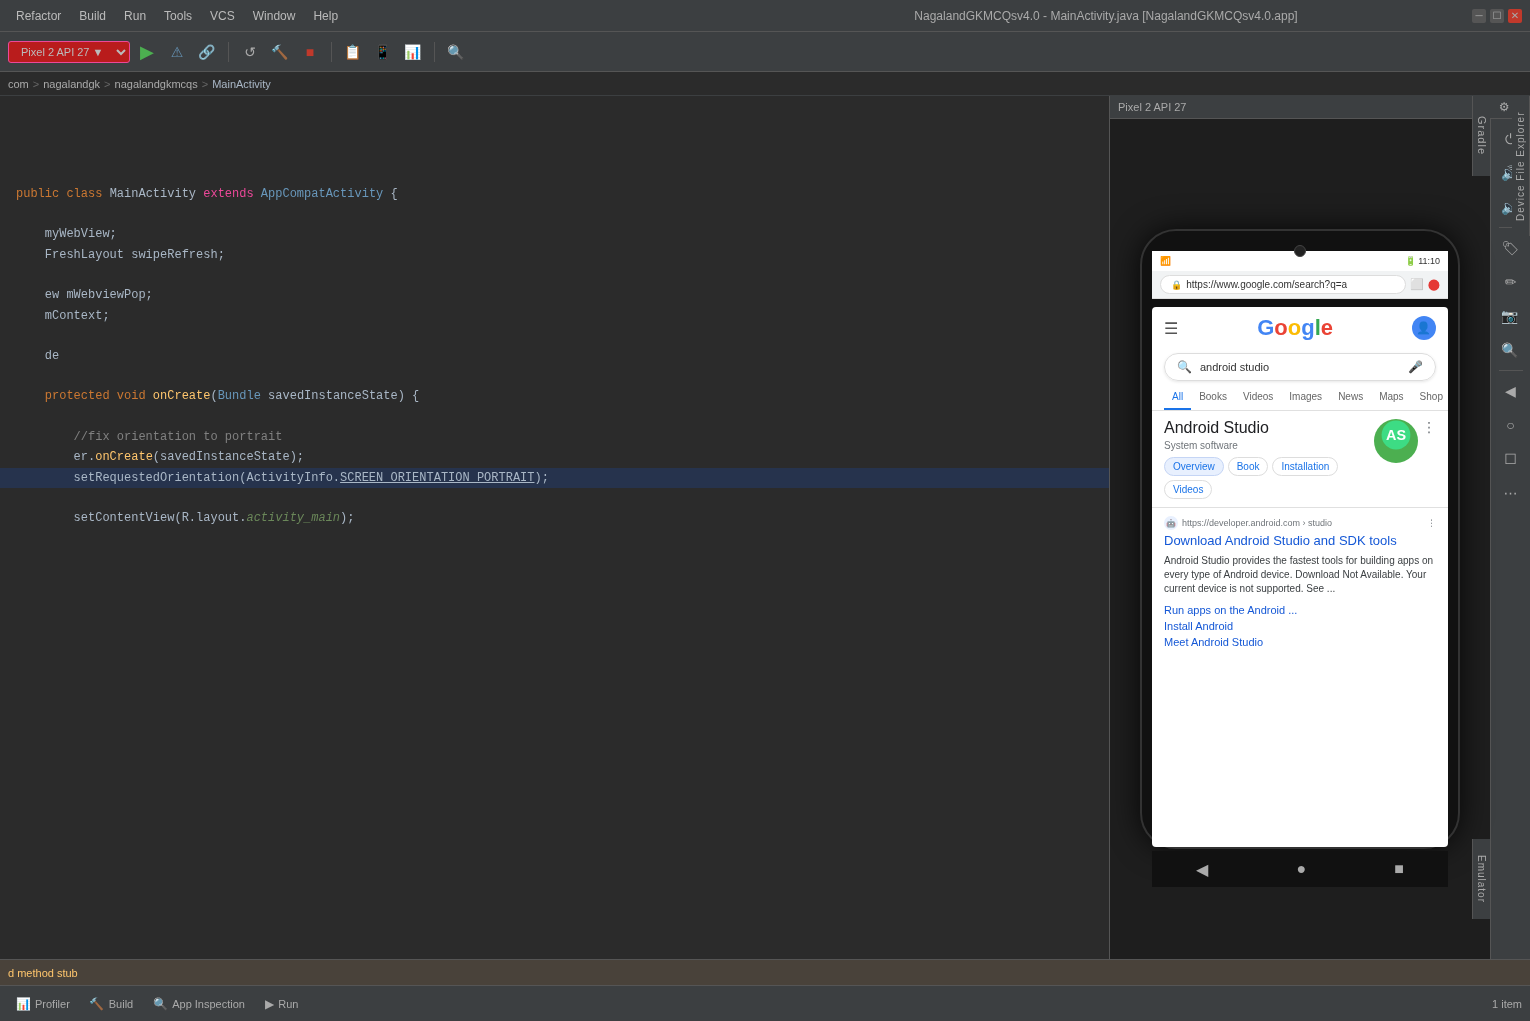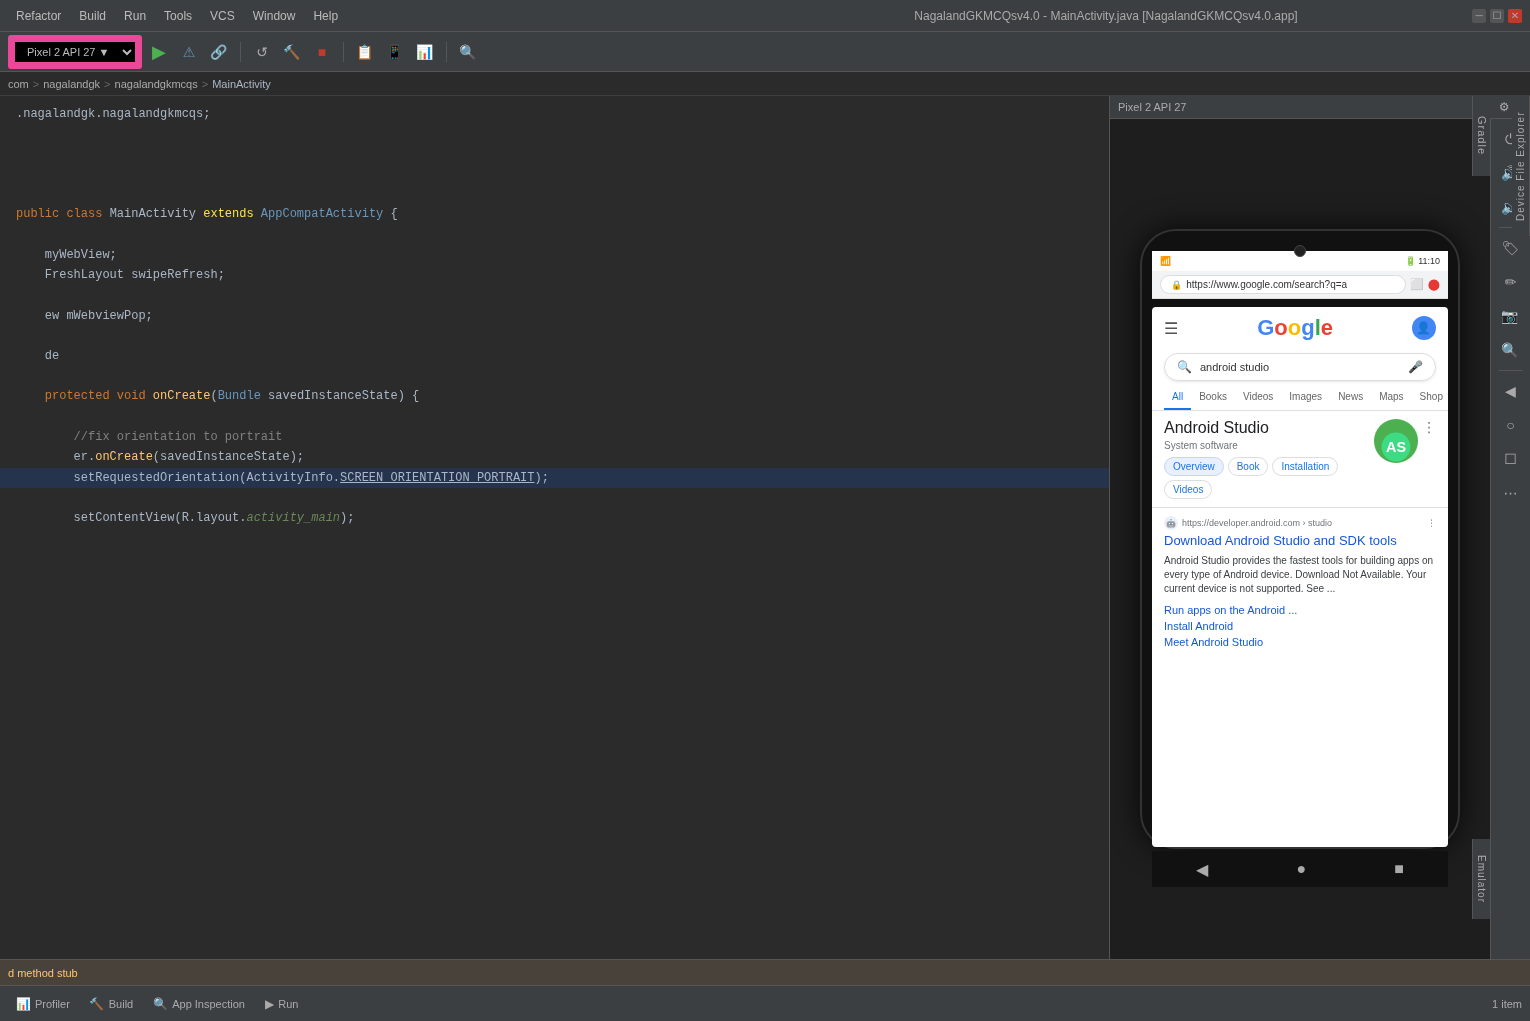--- a/index.html
+++ b/index.html
@@ -60,22 +60,22 @@
     .toolbar {
       height: 40px;
       background: #3c3f41;
       display: flex;
       align-items: center;
       padding: 0 8px;
       gap: 4px;
       border-bottom: 1px solid #555;
     }
     .device-selector {
-      background: #000000;
-      border: 7px solid #ec4899;
+      background: #b91c1c;
+      border: 1px solid #ec4899;
       color: #bbb;
       padding: 3px 8px;
       font-size: 11px;
       border-radius: 3px;
       cursor: pointer;
       min-width: 120px;
     }
     .toolbar-btn {
       width: 26px;
       height: 26px;
@@ -285,21 +285,21 @@
     .chip.active {
       background: #e8f0fe;
       border-color: #c5d5f5;
     }
     .kp-logo {
       width: 44px;
       height: 44px;
       border-radius: 50%;
       background: #4caf50;
       display: flex;
-      align-items: flex-end;
+      align-items: flex-start;
       justify-content: center;
       overflow: hidden;
     }
     .android-logo-svg { width: 32px; height: 32px; }
 
     
     .search-result {
       padding: 8px 12px;
     }
     .result-source {
@@ -485,51 +485,51 @@
   <span class="sep">&gt;</span>
   <span style="color:#a9b7c6;">MainActivity</span>
 </div>
 
 <div style="display:flex; height: calc(1021px - 32px - 40px - 24px - 62px); position:relative;">
 
   <div class="code-editor">
     <div style="padding: 8px 0; font-family: 'Courier New', monospace; font-size: 12.5px; line-height: 1.7; overflow: hidden; height: 100%;">
 
       <div class="line-row">
-        <span class="line-code" style="padding-left:16px;"><span style="color:#a9b7c6;">.nagalandgk.nagalandgkmcqs;</span></span>
-      </div>
-      <div class="line-row">
-        <span class="line-code" style="padding-left:16px;"></span>
-      </div>
-      <div class="line-row">
-        <span class="line-code" style="padding-left:16px;"></span>
-      </div>
-      <div class="line-row">
-        <span class="line-code" style="padding-left:16px;"></span>
-      </div>
-      <div class="line-row">
-        <span class="line-code" style="padding-left:16px;"></span>
-      </div>
-      <div class="line-row">
-        <span class="line-code" style="padding-left:16px;"><span style="color:#cc7832;">public class </span><span style="color:#a9b7c6;">MainActivity </span><span style="color:#fde047;">extends </span><span style="color:#6897bb;">AppCompatActivity</span><span style="color:#a9b7c6;"> {</span></span>
+        <span class="line-code" style="padding-left:16px;"></span>
+      </div>
+      <div class="line-row">
+        <span class="line-code" style="padding-left:16px;"></span>
+      </div>
+      <div class="line-row">
+        <span class="line-code" style="padding-left:16px;"></span>
+      </div>
+      <div class="line-row">
+        <span class="line-code" style="padding-left:16px;"></span>
+      </div>
+      <div class="line-row">
+        <span class="line-code" style="padding-left:16px;"><span style="color:#cc7832;">public class </span><span style="color:#a9b7c6;">MainActivity </span><span style="color:#ec4899;">extends </span><span style="color:#6897bb;">AppCompatActivity</span><span style="color:#a9b7c6;"> {</span></span>
       </div>
       <div class="line-row">
         <span class="line-code" style="padding-left:16px;"></span>
       </div>
       <div class="line-row">
         <span class="line-code" style="padding-left:16px;"><span style="color:#a9b7c6;">    myWebView;</span></span>
       </div>
       <div class="line-row">
         <span class="line-code" style="padding-left:16px;"><span style="color:#a9b7c6;">    FreshLayout swipeRefresh;</span></span>
       </div>
       <div class="line-row">
         <span class="line-code" style="padding-left:16px;"></span>
       </div>
       <div class="line-row">
         <span class="line-code" style="padding-left:16px;"><span style="color:#a9b7c6;">    ew mWebviewPop;</span></span>
+      </div>
+      <div class="line-row">
+        <span class="line-code" style="padding-left:16px;"><span style="color:#a9b7c6;">    mContext;</span></span>
       </div>
       <div class="line-row">
         <span class="line-code" style="padding-left:16px;"></span>
       </div>
       <div class="line-row">
         <span class="line-code" style="padding-left:16px;"><span style="color:#a9b7c6;">    de</span></span>
       </div>
       <div class="line-row">
         <span class="line-code" style="padding-left:16px;"></span>
       </div>

